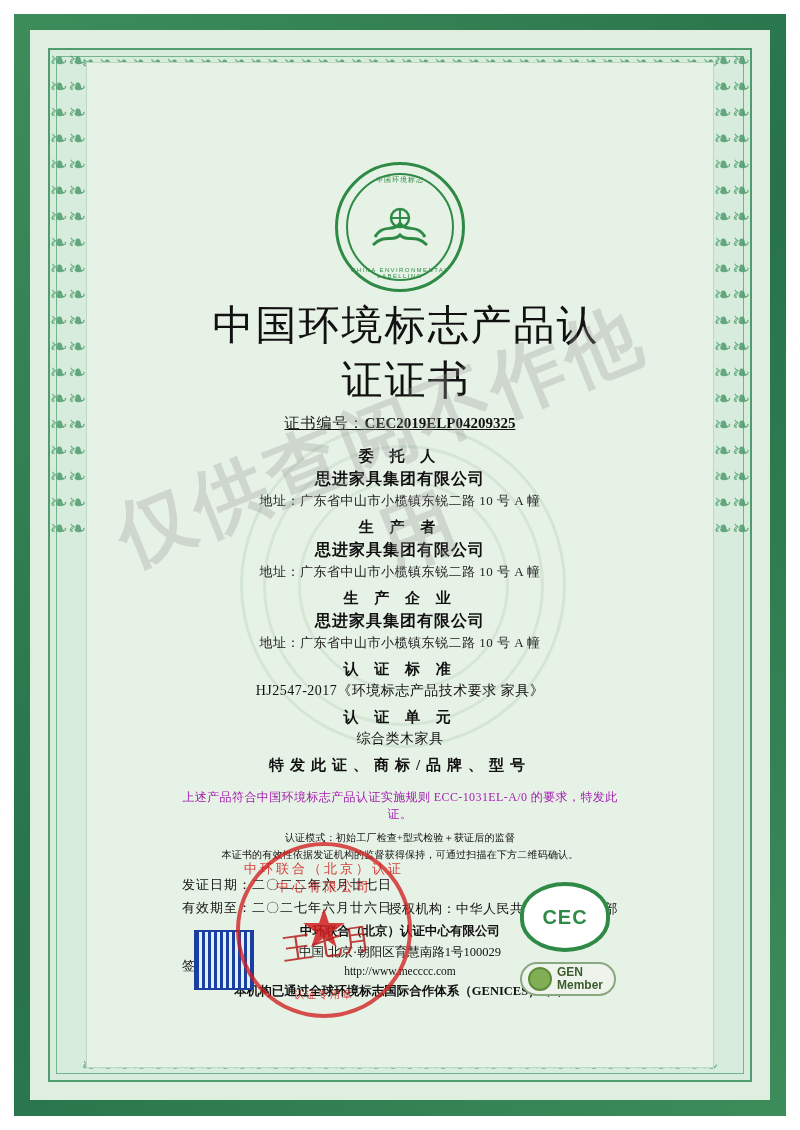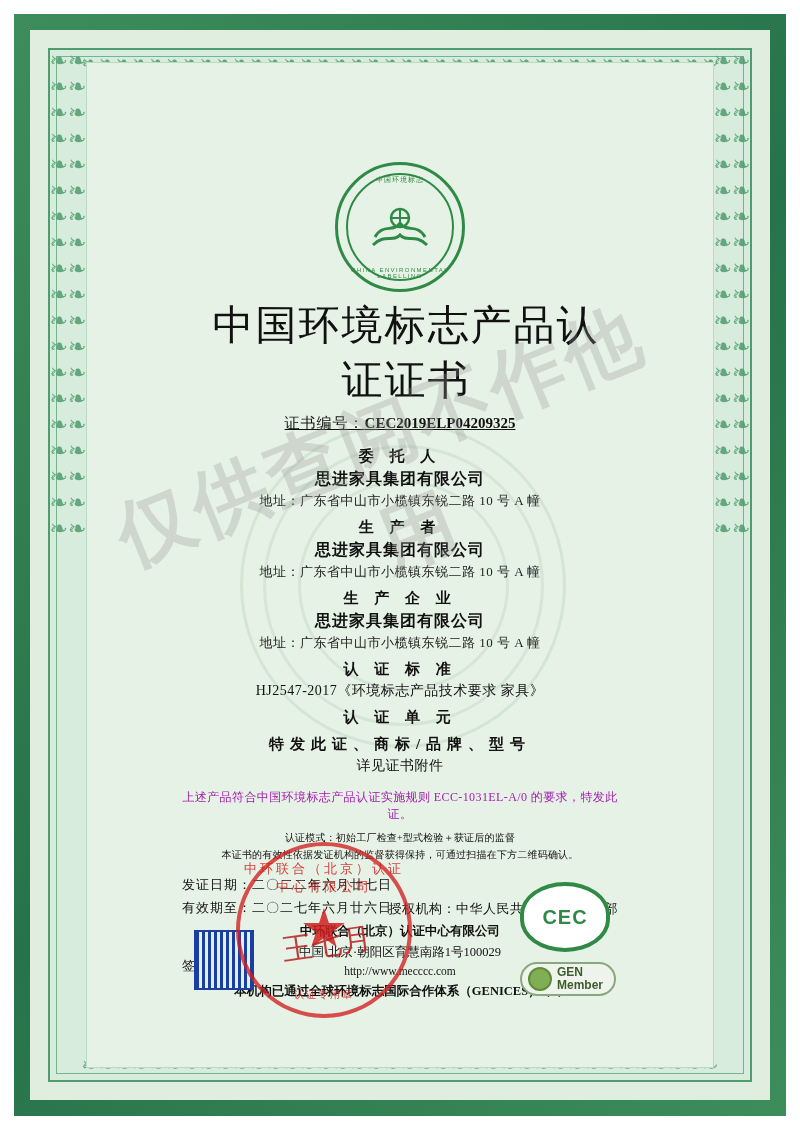--- a/index.html
+++ b/index.html
@@ -467,25 +467,25 @@
         <div class="section-sub">地址：广东省中山市小榄镇东锐二路 10 号 A 幢</div>
       </div>
 
       <div class="section">
         <div class="section-label">认 证 标 准</div>
         <div class="section-value-normal">HJ2547-2017《环境标志产品技术要求 家具》</div>
       </div>
 
       <div class="section">
         <div class="section-label">认 证 单 元</div>
+        <div class="section-value-normal">综合类木家具</div>
       </div>
 
       <div class="section">
         <div class="section-label">特发此证、商标/品牌、型号</div>
-        <div class="section-value-normal">详见证书附件</div>
       </div>
 
       <div class="statement">上述产品符合中国环境标志产品认证实施规则 ECC-1031EL-A/0 的要求，特发此证。</div>
 
       <div class="note">认证模式：初始工厂检查+型式检验＋获证后的监督</div>
       <div class="note">本证书的有效性依据发证机构的监督获得保持，可通过扫描在下方二维码确认。</div>
 
       <div class="dates">
         <div class="row">
           <span>发证日期：</span><span>二〇二二年六月廿七日</span>

